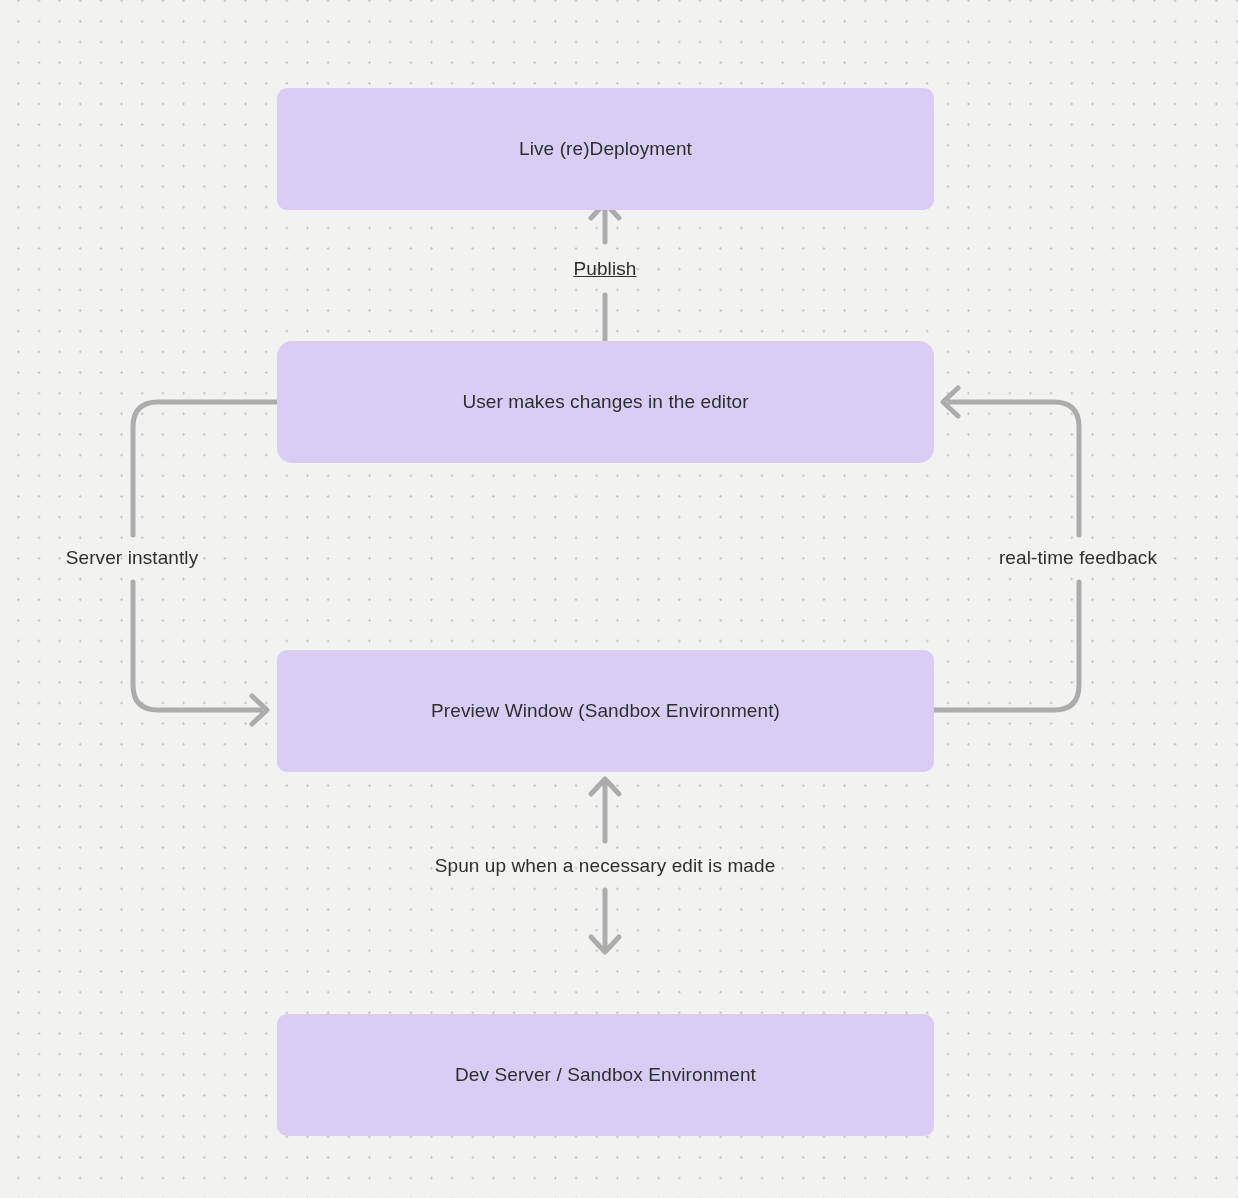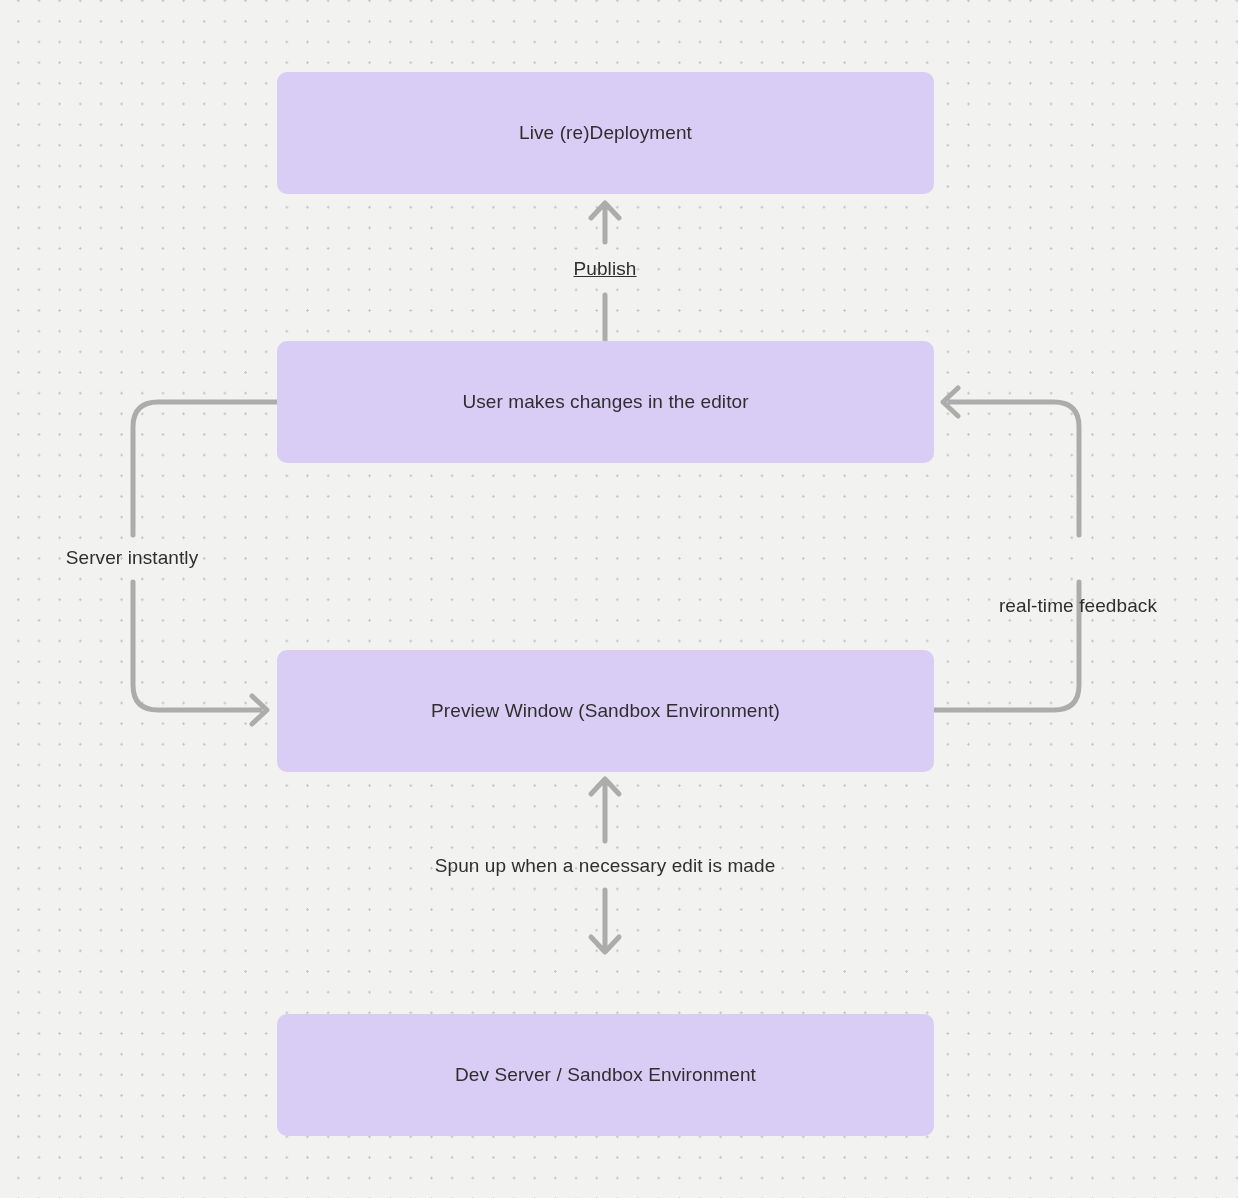--- a/index.html
+++ b/index.html
@@ -24,35 +24,35 @@
     height: 122px;
     background: var(--node-fill, #d9cdf5);
     border-radius: 10px;
     display: flex;
     align-items: center;
     justify-content: center;
     color: var(--node-text, #2f2f2f);
     font-size: 19px;
     letter-spacing: 0.1px;
   }
-  .node-1 { top: 72px; }
-  .node-2 { top: 341px; }
+  .node-1 { top: 88px; }
+  .node-2 { top: 341px; border-radius: 15px; }
   .node-3 { top: 650px; }
   .node-4 { top: 1014px; }
   .edge-label {
     position: absolute;
     transform: translate(-50%, -50%);
     color: var(--label-text, #2f2f2f);
     font-size: 19px;
     letter-spacing: 0.1px;
     white-space: nowrap;
   }
   .label-publish   { left: 605px;  top: 269px; text-decoration: underline; }
   .label-updates   { left: 132px;  top: 558px; }
-  .label-realtime  { left: 1078px; top: 558px; margin-top: 48px; }
+  .label-realtime  { left: 1078px; top: 558px; }
   .label-spunup    { left: 605px;  top: 866px; }
   svg.arrows {
     position: absolute;
     left: 0; top: 0;
     width: 1238px;
     height: 1198px;
     pointer-events: none;
   }
   svg.arrows path {
     fill: none;

